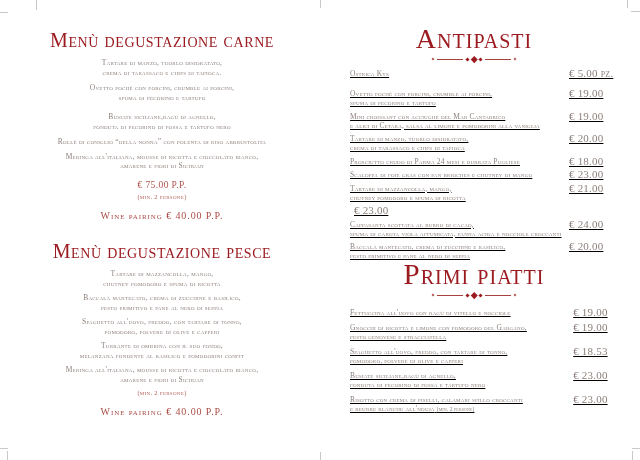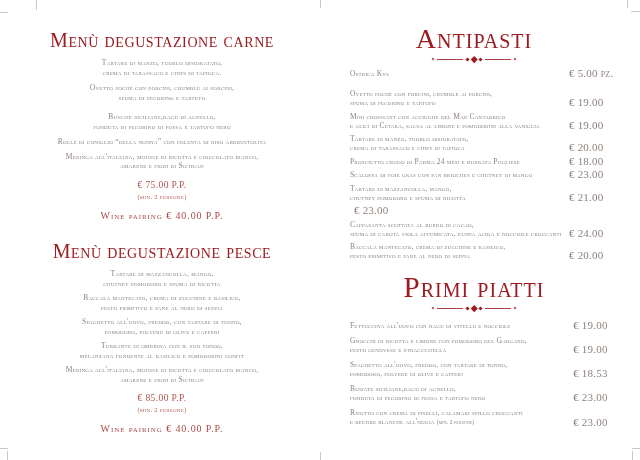--- a/index.html
+++ b/index.html
@@ -32,38 +32,38 @@
   .tline{
     font-variant:small-caps;color:#8d817c;font-size:7.5px;line-height:9.5px;letter-spacing:.25px;
   }
   .pp-price{font-variant:small-caps;color:#b0524c;font-size:9.5px;line-height:11px;margin-top:9px;letter-spacing:.4px;}
   .pp-min{font-variant:small-caps;color:#b4625c;font-size:6.5px;line-height:8px;margin-top:2px;letter-spacing:.3px;}
   .wine{font-variant:small-caps;color:#ab4b44;font-size:10px;line-height:12px;margin-top:9px;letter-spacing:.9px;}
 
   
   .course{position:absolute;left:0;width:320px;text-align:center;}
   .sec-antipasti{top:24px;}
-  .sec-primi{top:271px;}
+  .sec-primi{top:258px;}
   .course-title{
     font-variant:small-caps;font-weight:400;color:#9c1b20;margin:0 12px 0 0;
     letter-spacing:1px;
   }
   .t-antipasti{font-size:28px;line-height:30px;}
   .t-primi{font-size:29px;line-height:32px;}
 
   .flourish{display:flex;align-items:center;justify-content:center;gap:3px;margin:2px 12px 0 0;height:6px;}
   .f-line{width:26px;height:1px;background:#a8403e;}
   .dia{background:#9c1b20;transform:rotate(45deg);}
   .d-end{width:2px;height:2px;background:#b0524c;}
   .d-s{width:3px;height:3px;}
   .d-m{width:4.5px;height:4.5px;}
 
   .menu-list{margin:7px 0 0 30px;width:276px;text-align:left;}
   .sec-primi .menu-list{margin-top:10px;}
-  .row{display:flex;align-items:flex-end;margin-bottom:4.5px;}
+  .row{display:flex;align-items:flex-start;margin-bottom:4.5px;text-decoration:underline;}
   .sec-primi .row{margin-bottom:6px;gap:20px;}
   .row-gap{margin-bottom:11px;}
   .row .name{width:215px;}
   .row .rline{
     font-variant:small-caps;color:#8d817c;font-size:7.5px;line-height:9px;letter-spacing:.2px;
   }
   .row .price{
     width:57px;padding-left:4px;font-variant:small-caps;color:#8d817c;
     font-size:11px;line-height:9px;letter-spacing:.2px;white-space:nowrap;
   }
@@ -132,21 +132,20 @@
         </div>
         <div class="item">
           <div class="tline">Turbante di ombrina con il suo fondo,</div>
           <div class="tline">melanzana fondente al basilico e pomodorini confit</div>
         </div>
         <div class="item">
           <div class="tline">Meringa all'italiana, mousse di ricotta e cioccolato bianco,</div>
           <div class="tline">amarene e fiori di Sichuan</div>
         </div>
       </div>
-      <div class="pp-price">€ 85.00 P.P.</div>
       <div class="pp-min">(min. 2 persone)</div>
       <div class="wine">Wine pairing € 40.00 P.P.</div>
     </section>
   </div>
 
   <div class="page page-right">
 
     <section class="course sec-antipasti">
       <h1 class="course-title t-antipasti">Antipasti</h1>
       <div class="flourish">

